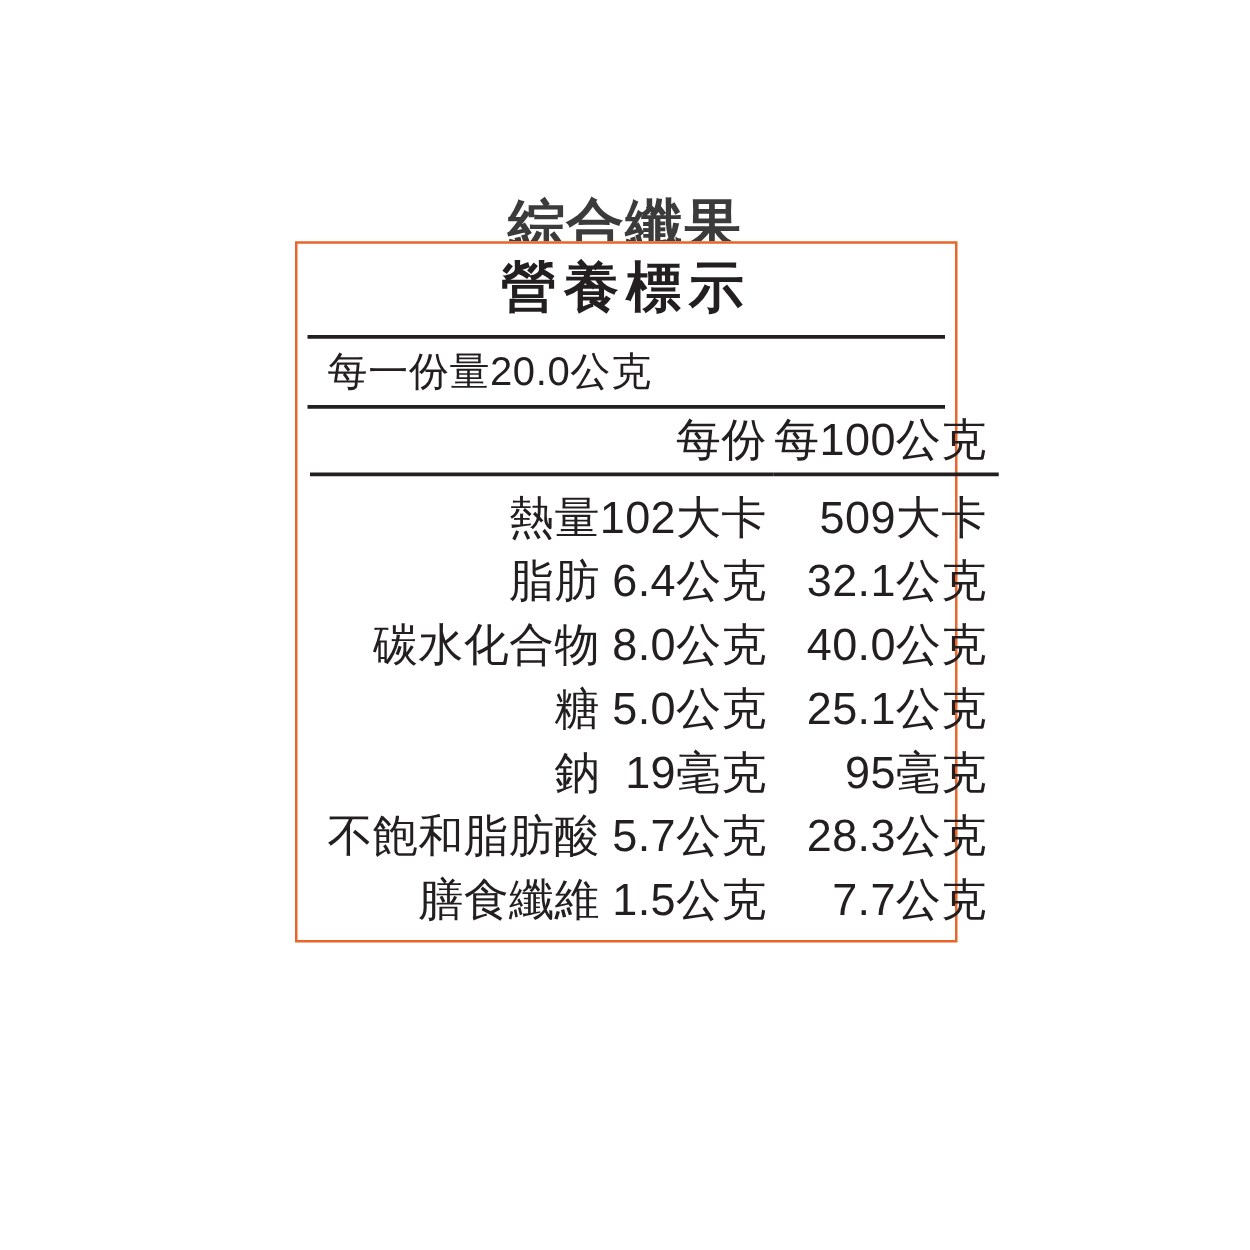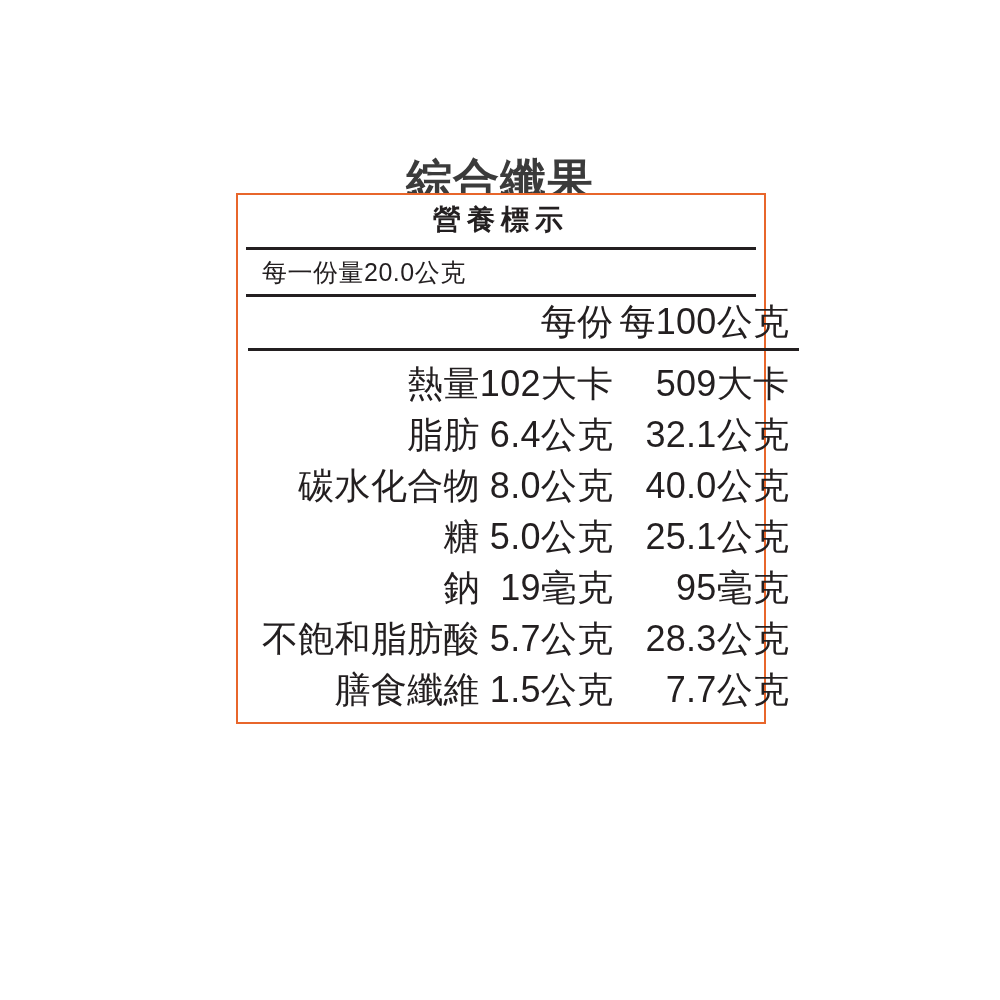--- a/index.html
+++ b/index.html
@@ -38,34 +38,34 @@
     width: 530px;
     box-sizing: border-box;
     border: 2px solid #e8662b;
     background: #ffffff;
   }
   .label-inner {
     padding: 0 10px 6px 10px;
   }
   .label-heading {
     text-align: center;
-    font-size: 28px;
+    font-size: 44px;
     font-weight: 700;
     letter-spacing: 6px;
     padding: 6px 0 8px 0;
     color: #231f20;
   }
   .rule {
     height: 3px;
     background: #231f20;
     margin: 0 -2px;
   }
   .serving-block {
     padding: 6px 0 6px 14px;
-    font-size: 25px;
+    font-size: 32px;
     line-height: 1.28;
     letter-spacing: 0.5px;
   }
   .serving-block div {
     white-space: nowrap;
   }
   table.nutri {
     width: 100%;
     border-collapse: collapse;
     font-size: 36px;

